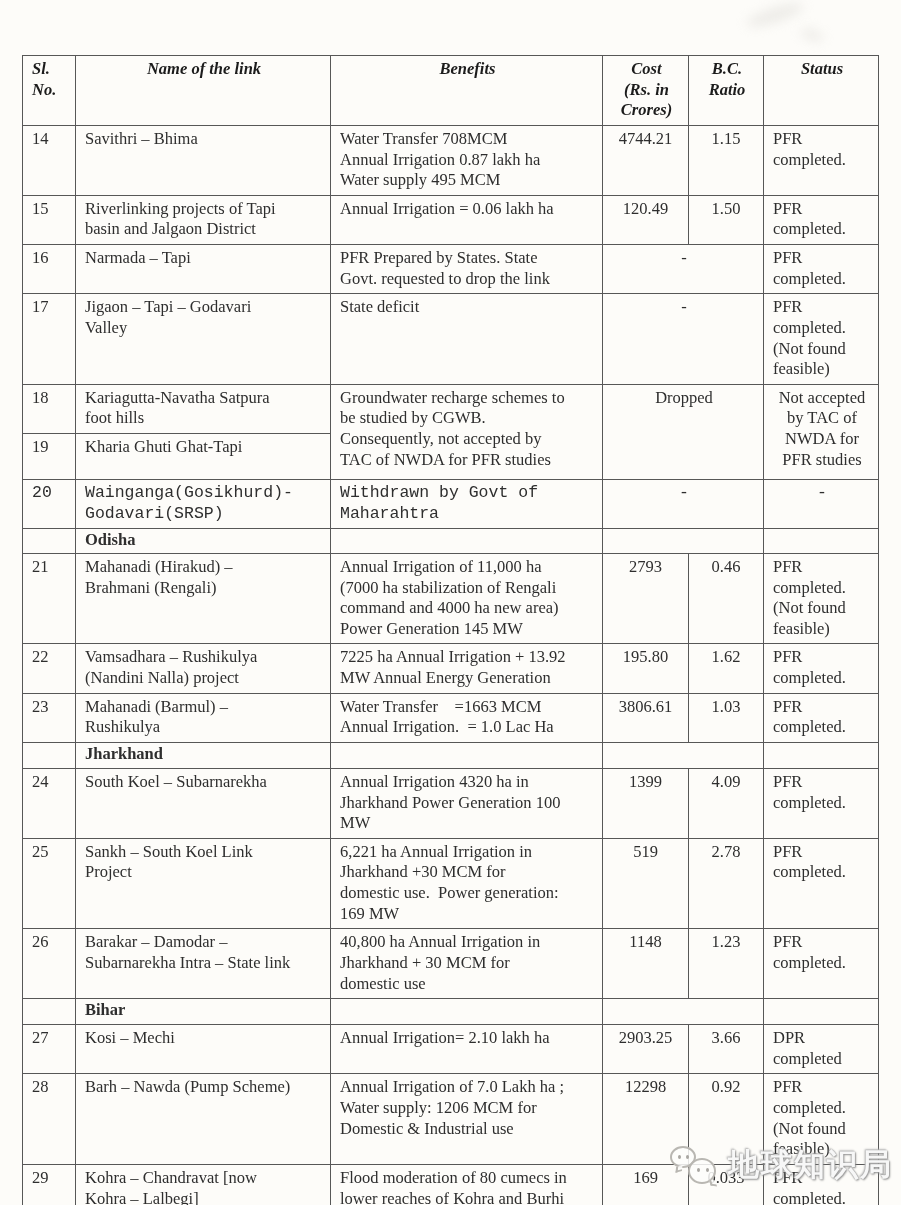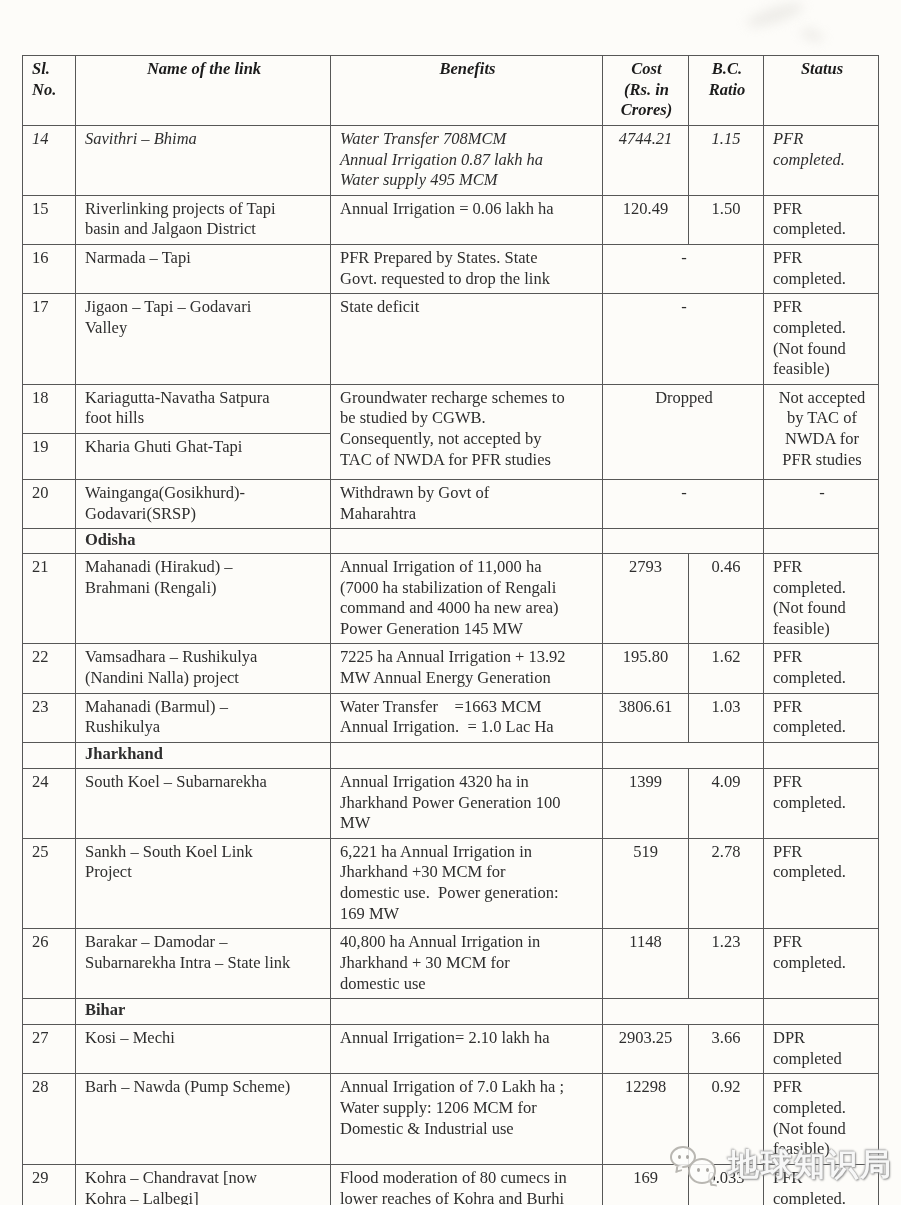--- a/index.html
+++ b/index.html
@@ -89,21 +89,21 @@
       <th class="center">Name of the link</th>
       <th class="center">Benefits</th>
       <th class="center">Cost
 (Rs. in
 Crores)</th>
       <th class="center">B.C.
 Ratio</th>
       <th class="center">Status</th>
     </tr>
 
-    <tr style="height:64px;font-style:italic;">
+    <tr style="height:64px;">
       <td>14</td>
       <td>Savithri – Bhima</td>
       <td>Water  Transfer 708MCM
 Annual Irrigation 0.87 lakh ha
 Water supply 495 MCM</td>
       <td class="num">4744.21</td>
       <td class="num">1.15</td>
       <td>PFR
 completed.</td>
     </tr>
@@ -154,21 +154,21 @@
 by TAC of
 NWDA for
 PFR studies</td>
     </tr>
 
     <tr style="height:46px;">
       <td>19</td>
       <td>Kharia Ghuti Ghat-Tapi</td>
     </tr>
 
-    <tr style="height:43px;">
+    <tr style="height:43px;font-family:Liberation Mono, monospace;">
       <td>20</td>
       <td>Wainganga(Gosikhurd)-
 Godavari(SRSP)</td>
       <td>Withdrawn by Govt of
 Maharahtra</td>
       <td class="dash" colspan="2">-</td>
       <td class="dash">-</td>
     </tr>
 
     <tr class="section" style="height:23px;">

